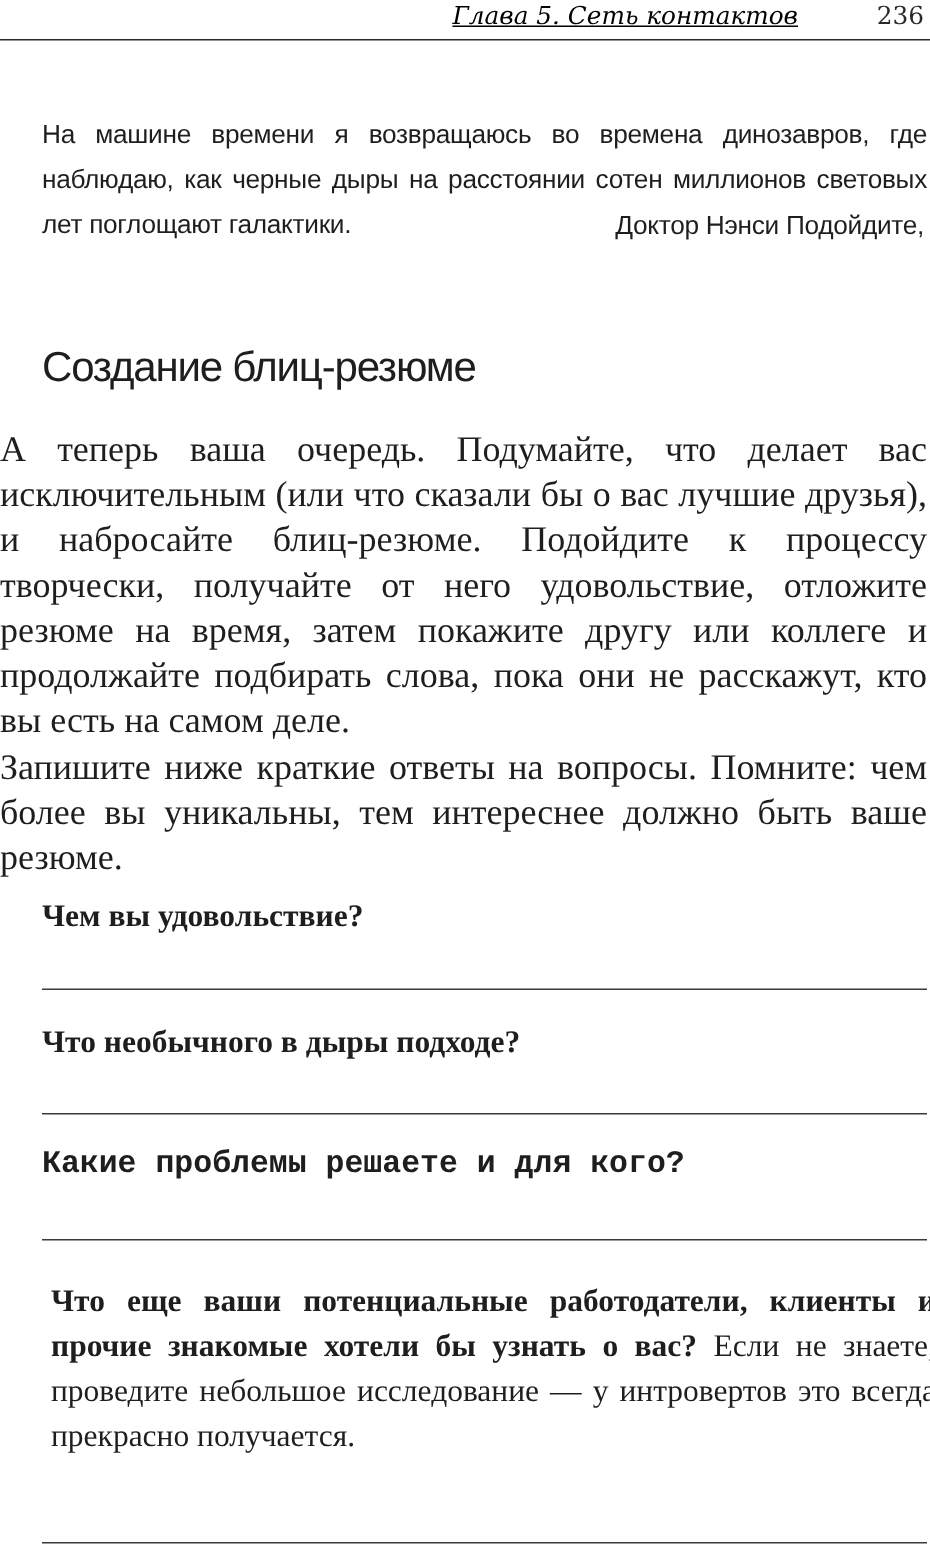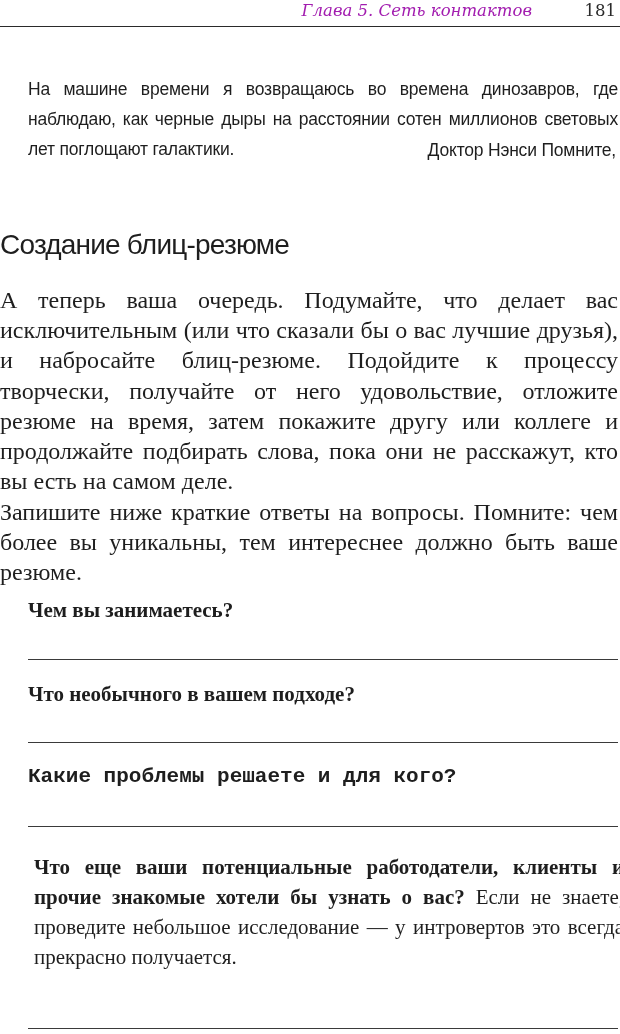--- a/index.html
+++ b/index.html
@@ -1,56 +1,56 @@
 <!DOCTYPE html>
 <html><head>
 <meta charset="utf-8">
 <style>
   html, body { margin: 0; padding: 0; background: #ffffff; }
   body { width: 620px; height: 1034px; position: relative; overflow: hidden; color: #1e1e1e; }
   .header { position: absolute; left: 0; top: 0; width: 620px; height: 26px; border-bottom: 1.5px solid #2a2a2a; }
-  .running-head { position: absolute; right: 88px; top: 1px; font-family: "DejaVu Serif", serif; font-style: italic; font-size: 16.5px; color: #a21caf; }
+  .running-head { position: absolute; right: 88px; top: 1px; font-family: "DejaVu Serif", serif; font-style: italic; font-size: 16.5px; color: #000000; text-decoration: underline; }
   .page-num { position: absolute; right: 4px; top: 1px; font-family: "DejaVu Serif", serif; font-size: 16.5px; color: #2a2a2a; }
 
   .epigraph { position: absolute; left: 28px; top: 56px; width: 590px; font-family: "Liberation Sans", sans-serif; font-size: 17.5px; line-height: 30px; text-align: justify; text-align-last: left; letter-spacing: -0.2px; }
   .attribution { position: absolute; right: 4px; top: 135px; text-align: right; font-family: "Liberation Sans", sans-serif; font-size: 17.5px; line-height: 31px; letter-spacing: -0.2px; }
 
-  .section-title { position: absolute; left: 0; top: 229px; font-family: "Liberation Sans", sans-serif; font-size: 28px; font-weight: normal; letter-spacing: -0.8px; margin: 0; color: #1e1e1e; }
+  .section-title { position: absolute; left: 12px; top: 229px; font-family: "Liberation Sans", sans-serif; font-size: 28px; font-weight: normal; letter-spacing: -0.8px; margin: 0; color: #1e1e1e; padding-left: 16px; }
 
   .body-text { position: absolute; left: 0; width: 618px; font-family: Liberation Serif, serif; font-size: 24px; line-height: 30.2px; text-align: justify; text-align-last: left; margin: 0; }
   .para1 { top: 285px; }
   .para2 { top: 497px; }
 
   .question { position: absolute; left: 28px; width: 590px; font-family: "Liberation Serif", serif; font-size: 21px; font-weight: bold; line-height: 30px; margin: 0; }
   .answer-line { position: absolute; left: 28px; width: 590px; height: 0; border-bottom: 1.5px solid #3a3a3a; }
 
   .q4 { position: absolute; left: 28px; top: 846px; width: 590px; font-family: "Liberation Serif", serif; font-size: 21px; line-height: 30px; text-align: justify; text-align-last: left; margin: 6px; }
   .q4 b { font-weight: bold; }
 </style>
 </head>
 <body>
 
 <div class="header">
   <span class="running-head">Глава 5. Сеть контактов</span>
-  <span class="page-num">181</span>
+  <span class="page-num">236</span>
 </div>
 
 <p class="epigraph">На машине времени я возвращаюсь во времена динозавров, где наблюдаю, как черные дыры на расстоянии сотен миллионов световых лет поглощают галактики.</p>
 <div class="attribution">
-  <div>Доктор Нэнси Помните,</div>
+  <div>Доктор Нэнси Подойдите,</div>
 </div>
 
 <h2 class="section-title">Создание блиц-резюме</h2>
 
 <p class="body-text para1">А теперь ваша очередь. Подумайте, что делает вас исключительным (или что сказали бы о вас лучшие друзья), и набросайте блиц-резюме. Подойдите к процессу творчески, получайте от него удовольствие, отложите резюме на время, затем покажите другу или коллеге и продолжайте подбирать слова, пока они не расскажут, кто вы есть на самом деле.</p>
 <p class="body-text para2">Запишите ниже краткие ответы на вопросы. Помните: чем более вы уникальны, тем интереснее должно быть ваше резюме.</p>
 
-<p class="question" style="top:595px;">Чем вы занимаетесь?</p>
+<p class="question" style="top:595px;">Чем вы удовольствие?</p>
 <div class="answer-line" style="top:659px;"></div>
 
-<p class="question" style="top:679px;">Что необычного в вашем подходе?</p>
+<p class="question" style="top:679px;">Что необычного в дыры подходе?</p>
 <div class="answer-line" style="top:742px;"></div>
 
 <p class="question" style="top:762px;font-family:Liberation Mono, monospace;">Какие проблемы решаете и для кого?</p>
 <div class="answer-line" style="top:826px;"></div>
 
 <p class="q4"><b>Что еще ваши потенциальные работодатели, клиенты и прочие знакомые хотели бы узнать о вас?</b><span> Если не знаете, проведите небольшое исследование — у интровертов это всегда прекрасно получается.</span></p>
 <div class="answer-line" style="top:1028px;"></div>
 
 </body></html>

